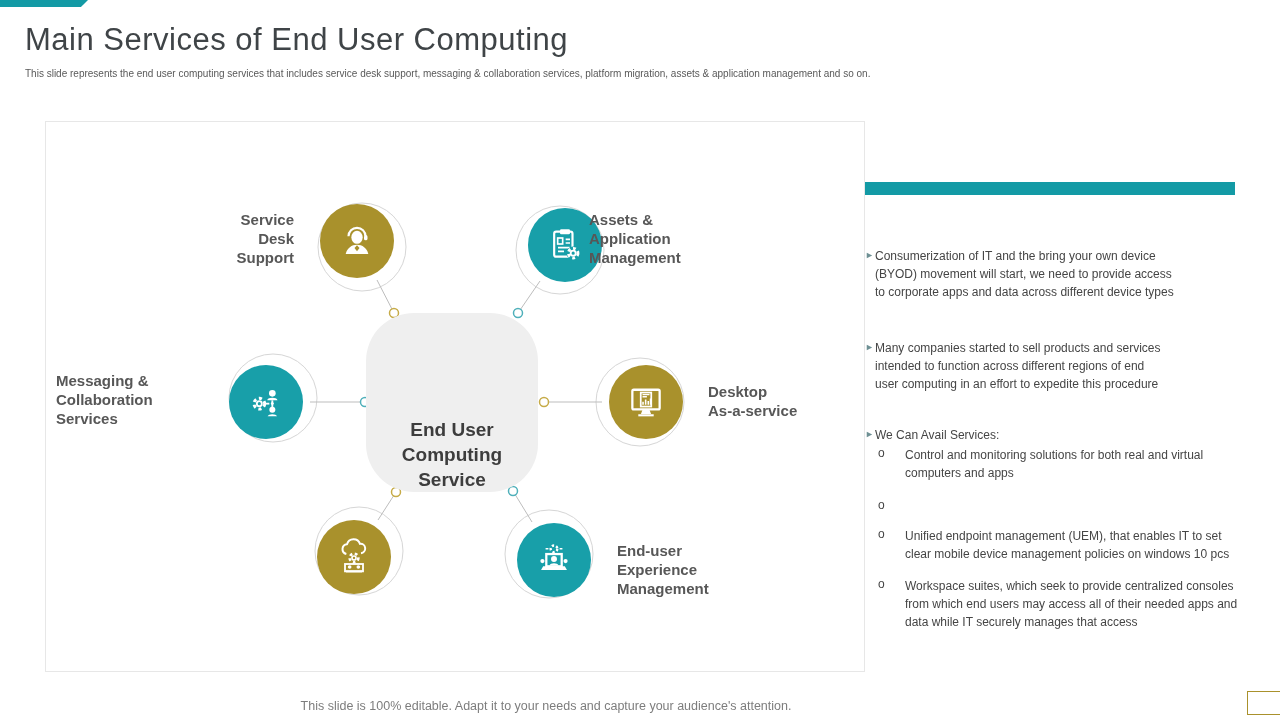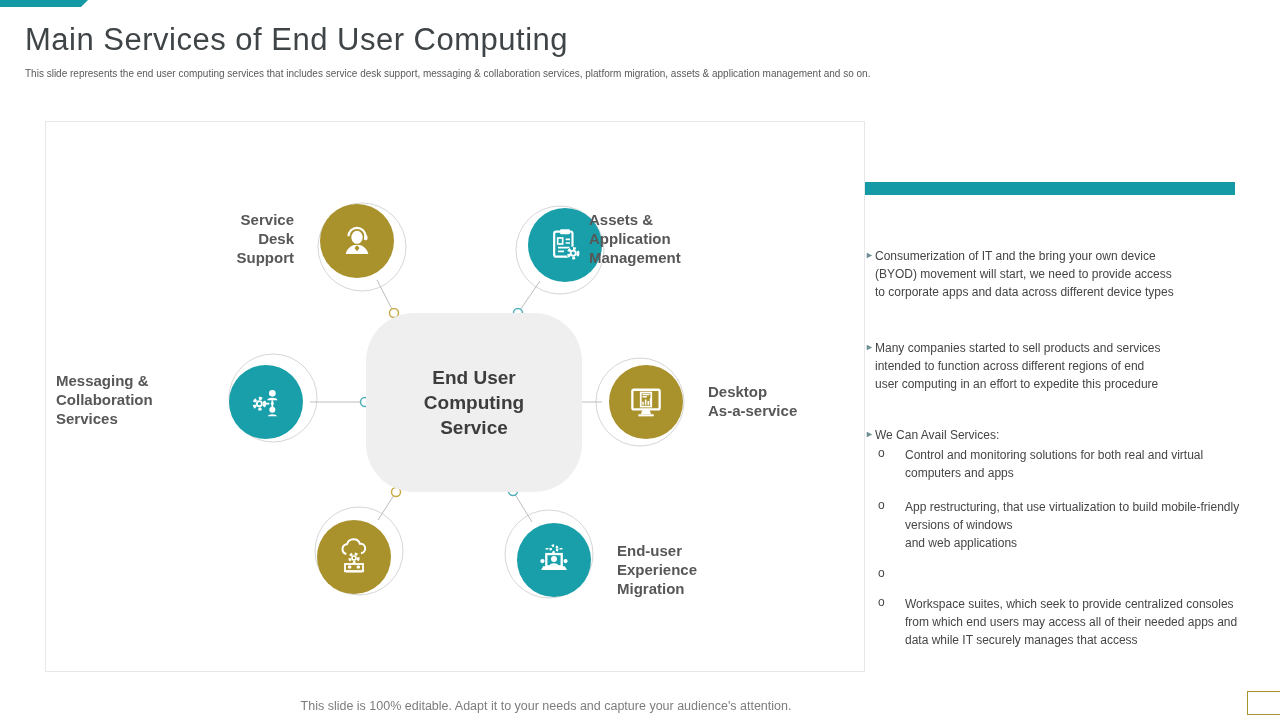--- a/index.html
+++ b/index.html
@@ -11,22 +11,22 @@
 
   .title { position:absolute; left:25px; top:22px; width:900px;
            font-size:31px; font-weight:400; letter-spacing:0.5px; color:#3f4447; }
   .subtitle { position:absolute; left:25px; top:68px; width:1040px;
               font-size:10px; color:#595959; }
 
   .diagram-box { position:absolute; left:45px; top:121px; width:820px; height:551px;
                  background:#fff; border:1px solid #e7e7e7; }
   .connector-layer { position:absolute; left:0; top:0; }
 
-  .hub { position:absolute; left:320px; top:191px; width:216px; height:179px;
-         background:#efefef; border-radius:48px; display:flex; align-items:center; justify-content:center; }
+  .hub { position:absolute; left:320px; top:191px; width:172px; height:179px;
+         background:#efefef; border-radius:48px; display:flex; align-items:flex-end; justify-content:center; }
   .hub-label { font-size:19px; font-weight:bold; color:#3d3d3d; text-align:center; line-height:25px; }
 
   .node-circle { position:absolute; width:74px; height:74px; border-radius:50%;
                  display:flex; align-items:center; justify-content:center; }
   .node-circle.gold { background:#a9912c; }
   .node-circle.teal { background:#189fa9; }
   .pos-sds { left:274px; top:82px; }
   .pos-aam { left:482px; top:86px; }
   .pos-mcs { left:183px; top:243px; }
   .pos-das { left:563px; top:243px; }
@@ -181,21 +181,21 @@
         <rect x="7.6" y="8.6" width="8.8" height="7" fill="none" stroke="#fff" stroke-width="1.3"></rect>
         <circle cx="12" cy="11.4" r="1.7" fill="#fff"></circle>
         <path d="M9.4 15.2c.5-1.8 4.7-1.8 5.2 0z" fill="#fff"></path>
         <circle cx="5.4" cy="12.6" r="1.2" fill="#fff"></circle>
         <circle cx="18.6" cy="12.6" r="1.2" fill="#fff"></circle>
         <path d="M5.8 15.6h12.4l1.2 2.1H4.6z" fill="#fff"></path>
       </svg>
     </div>
     <div class="node-label lbl-eem pre">End-user
 Experience
-Migration</div>
+Management</div>
 
   </div>
 
   <div class="panel-bar"></div>
 
   <div class="panel">
     <div class="bullet b1">
       <span class="bullet-marker">►</span>
       <span class="bullet-text pre">Consumerization of IT and the bring your own device
 (BYOD) movement will start, we need to provide access
@@ -211,26 +211,25 @@
       <span class="bullet-marker">►</span>
       <span class="bullet-text pre">We Can Avail Services:</span>
     </div>
     <div class="sub-bullet s1">
       <span class="sub-marker">o</span>
       <span class="bullet-text pre">Control and monitoring solutions for both real and virtual
 computers and apps</span>
     </div>
     <div class="sub-bullet s2">
       <span class="sub-marker">o</span>
-      <span class="bullet-text pre">App restructuring, that use virtualization to build mobile-friendly
-versions of windows
-and web applications</span>
     </div>
     <div class="sub-bullet s3">
       <span class="sub-marker">o</span>
+      <span class="bullet-text pre">Unified endpoint management (UEM), that enables IT to set
+clear mobile device management policies on windows 10 pcs</span>
     </div>
     <div class="sub-bullet s4">
       <span class="sub-marker">o</span>
       <span class="bullet-text pre">Workspace suites, which seek to provide centralized consoles
 from which end users may access all of their needed apps and
 data while IT securely manages that access</span>
     </div>
   </div>
 
   <div class="footer">This slide is 100% editable. Adapt it to your needs and capture your audience's attention.</div>

